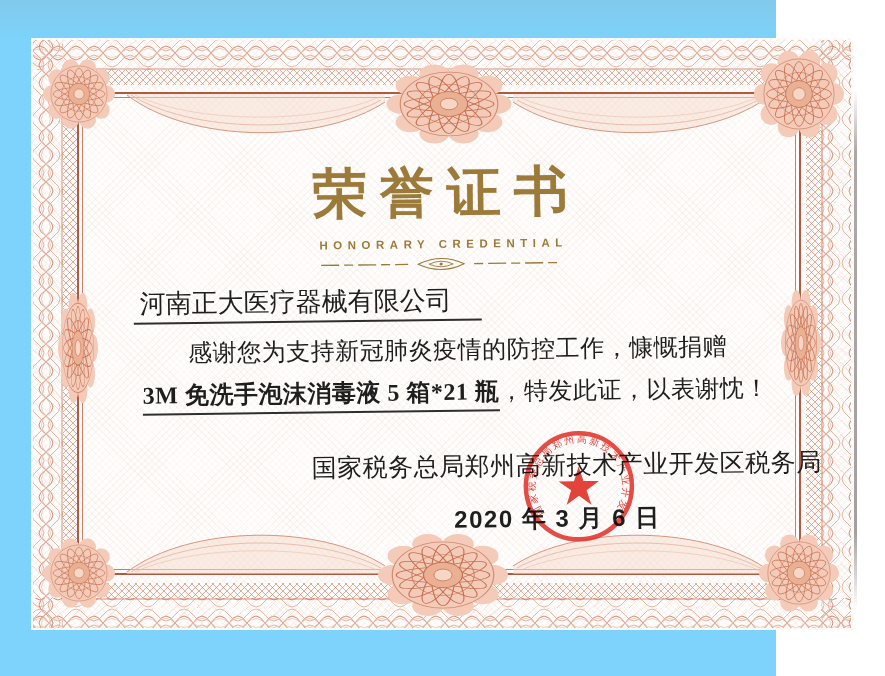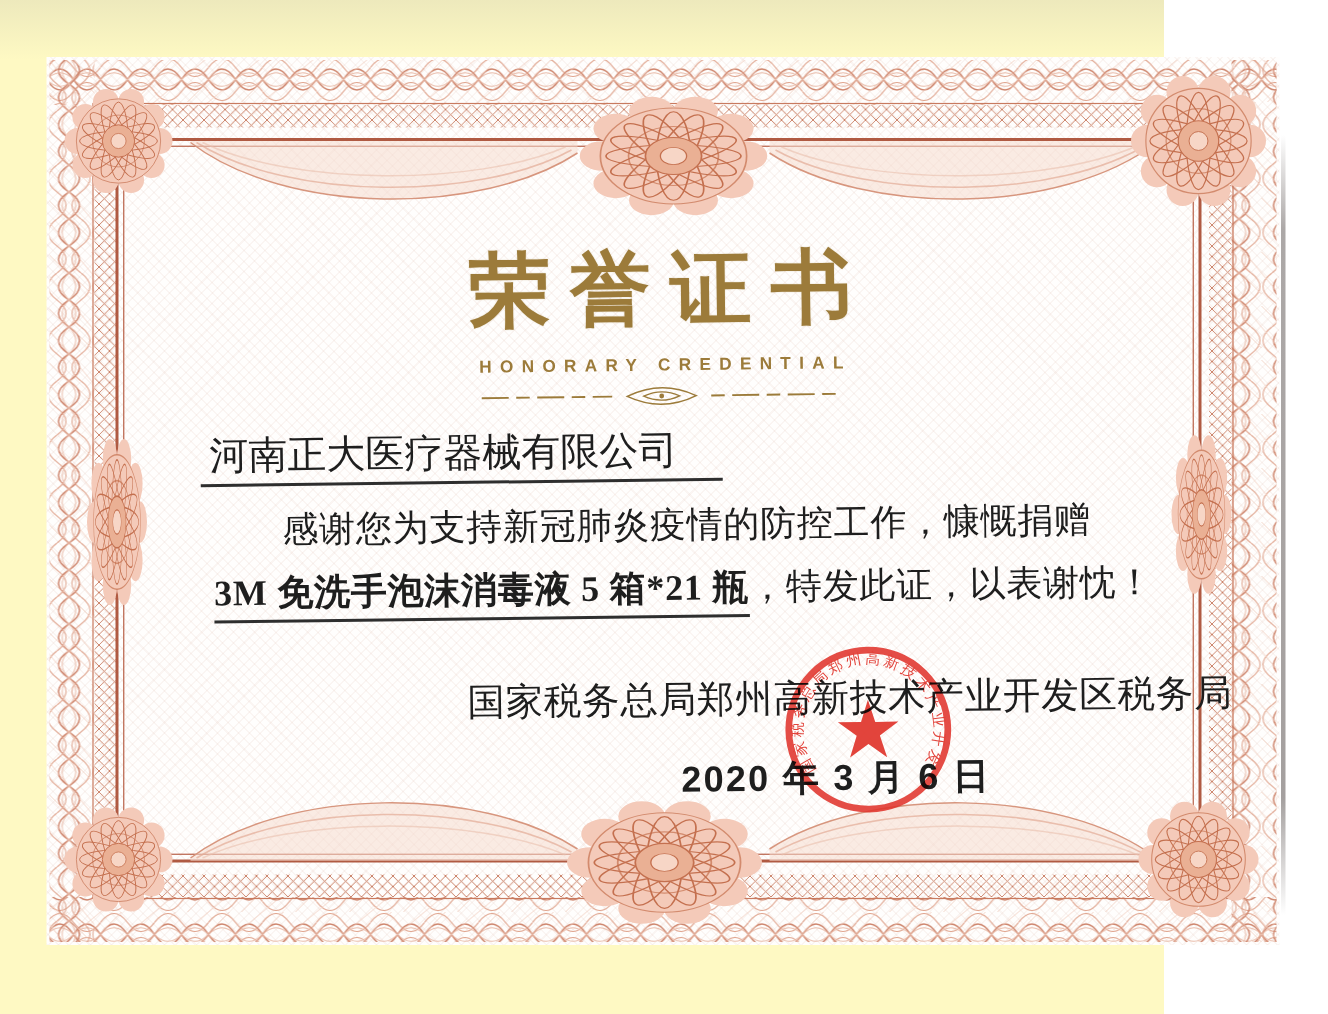--- a/index.html
+++ b/index.html
@@ -1,21 +1,21 @@
 <!DOCTYPE html>
 <html lang="zh" style="--gold: #9c7b3a; --ink: #1e1e1e; --seal-red: #e0342b; --border-salmon: #d38b73;"><head>
 <meta charset="utf-8">
 <style>
   html,body{margin:0;padding:0;}
   body{
     width:885px;height:676px;overflow:hidden;
     background:#ffffff;
     font-family:"Liberation Serif","DejaVu Serif",serif;
   }
-  .stage{position:relative;width:776px;height:676px;background:#fef9c3;}
+  .stage{position:relative;width:776px;height:676px;background:#7dd3fc;}
   .stage::before{ 
     content:"";position:absolute;left:0;top:0;right:0;height:40px;
     background:linear-gradient(to bottom,rgba(150,150,152,.16),rgba(255,255,255,0));
     pointer-events:none;
   }
   .cert{
     position:absolute;left:31px;top:38px;width:822px;height:592px;
     background:
       repeating-linear-gradient(45deg,rgba(214,170,152,.10) 0 1px,transparent 1px 5px),
       repeating-linear-gradient(-45deg,rgba(214,170,152,.10) 0 1px,transparent 1px 5px),

